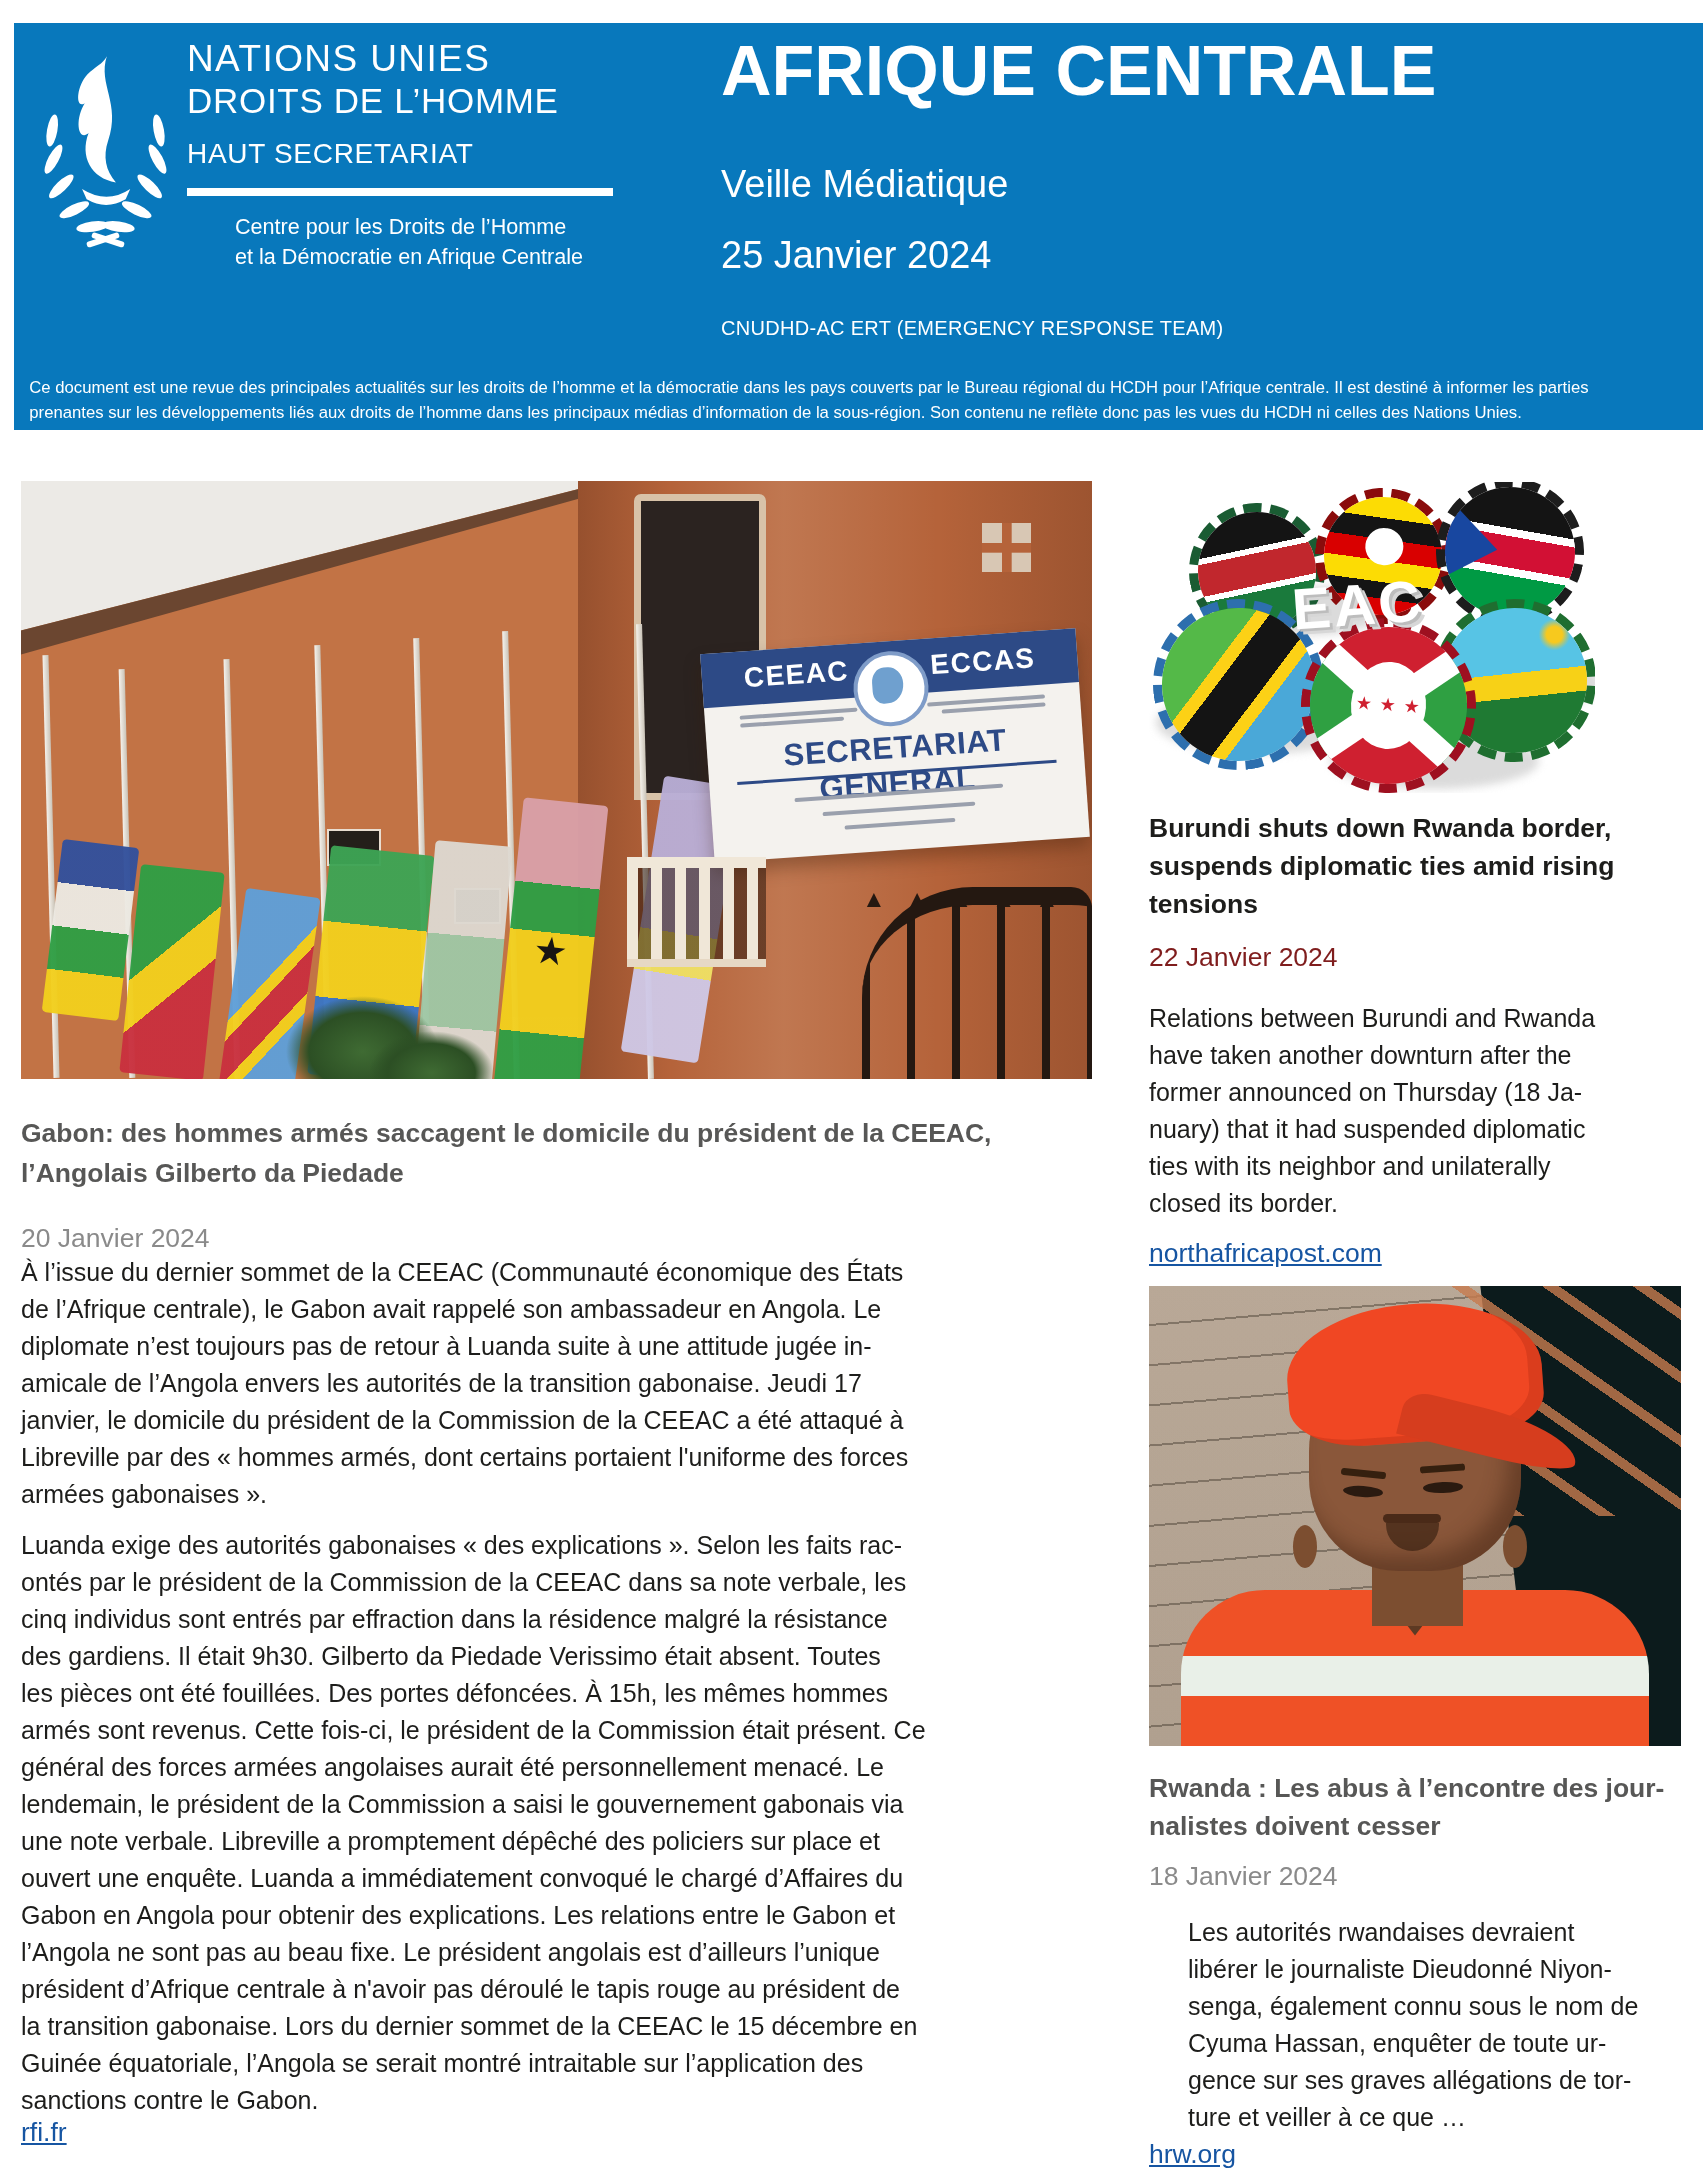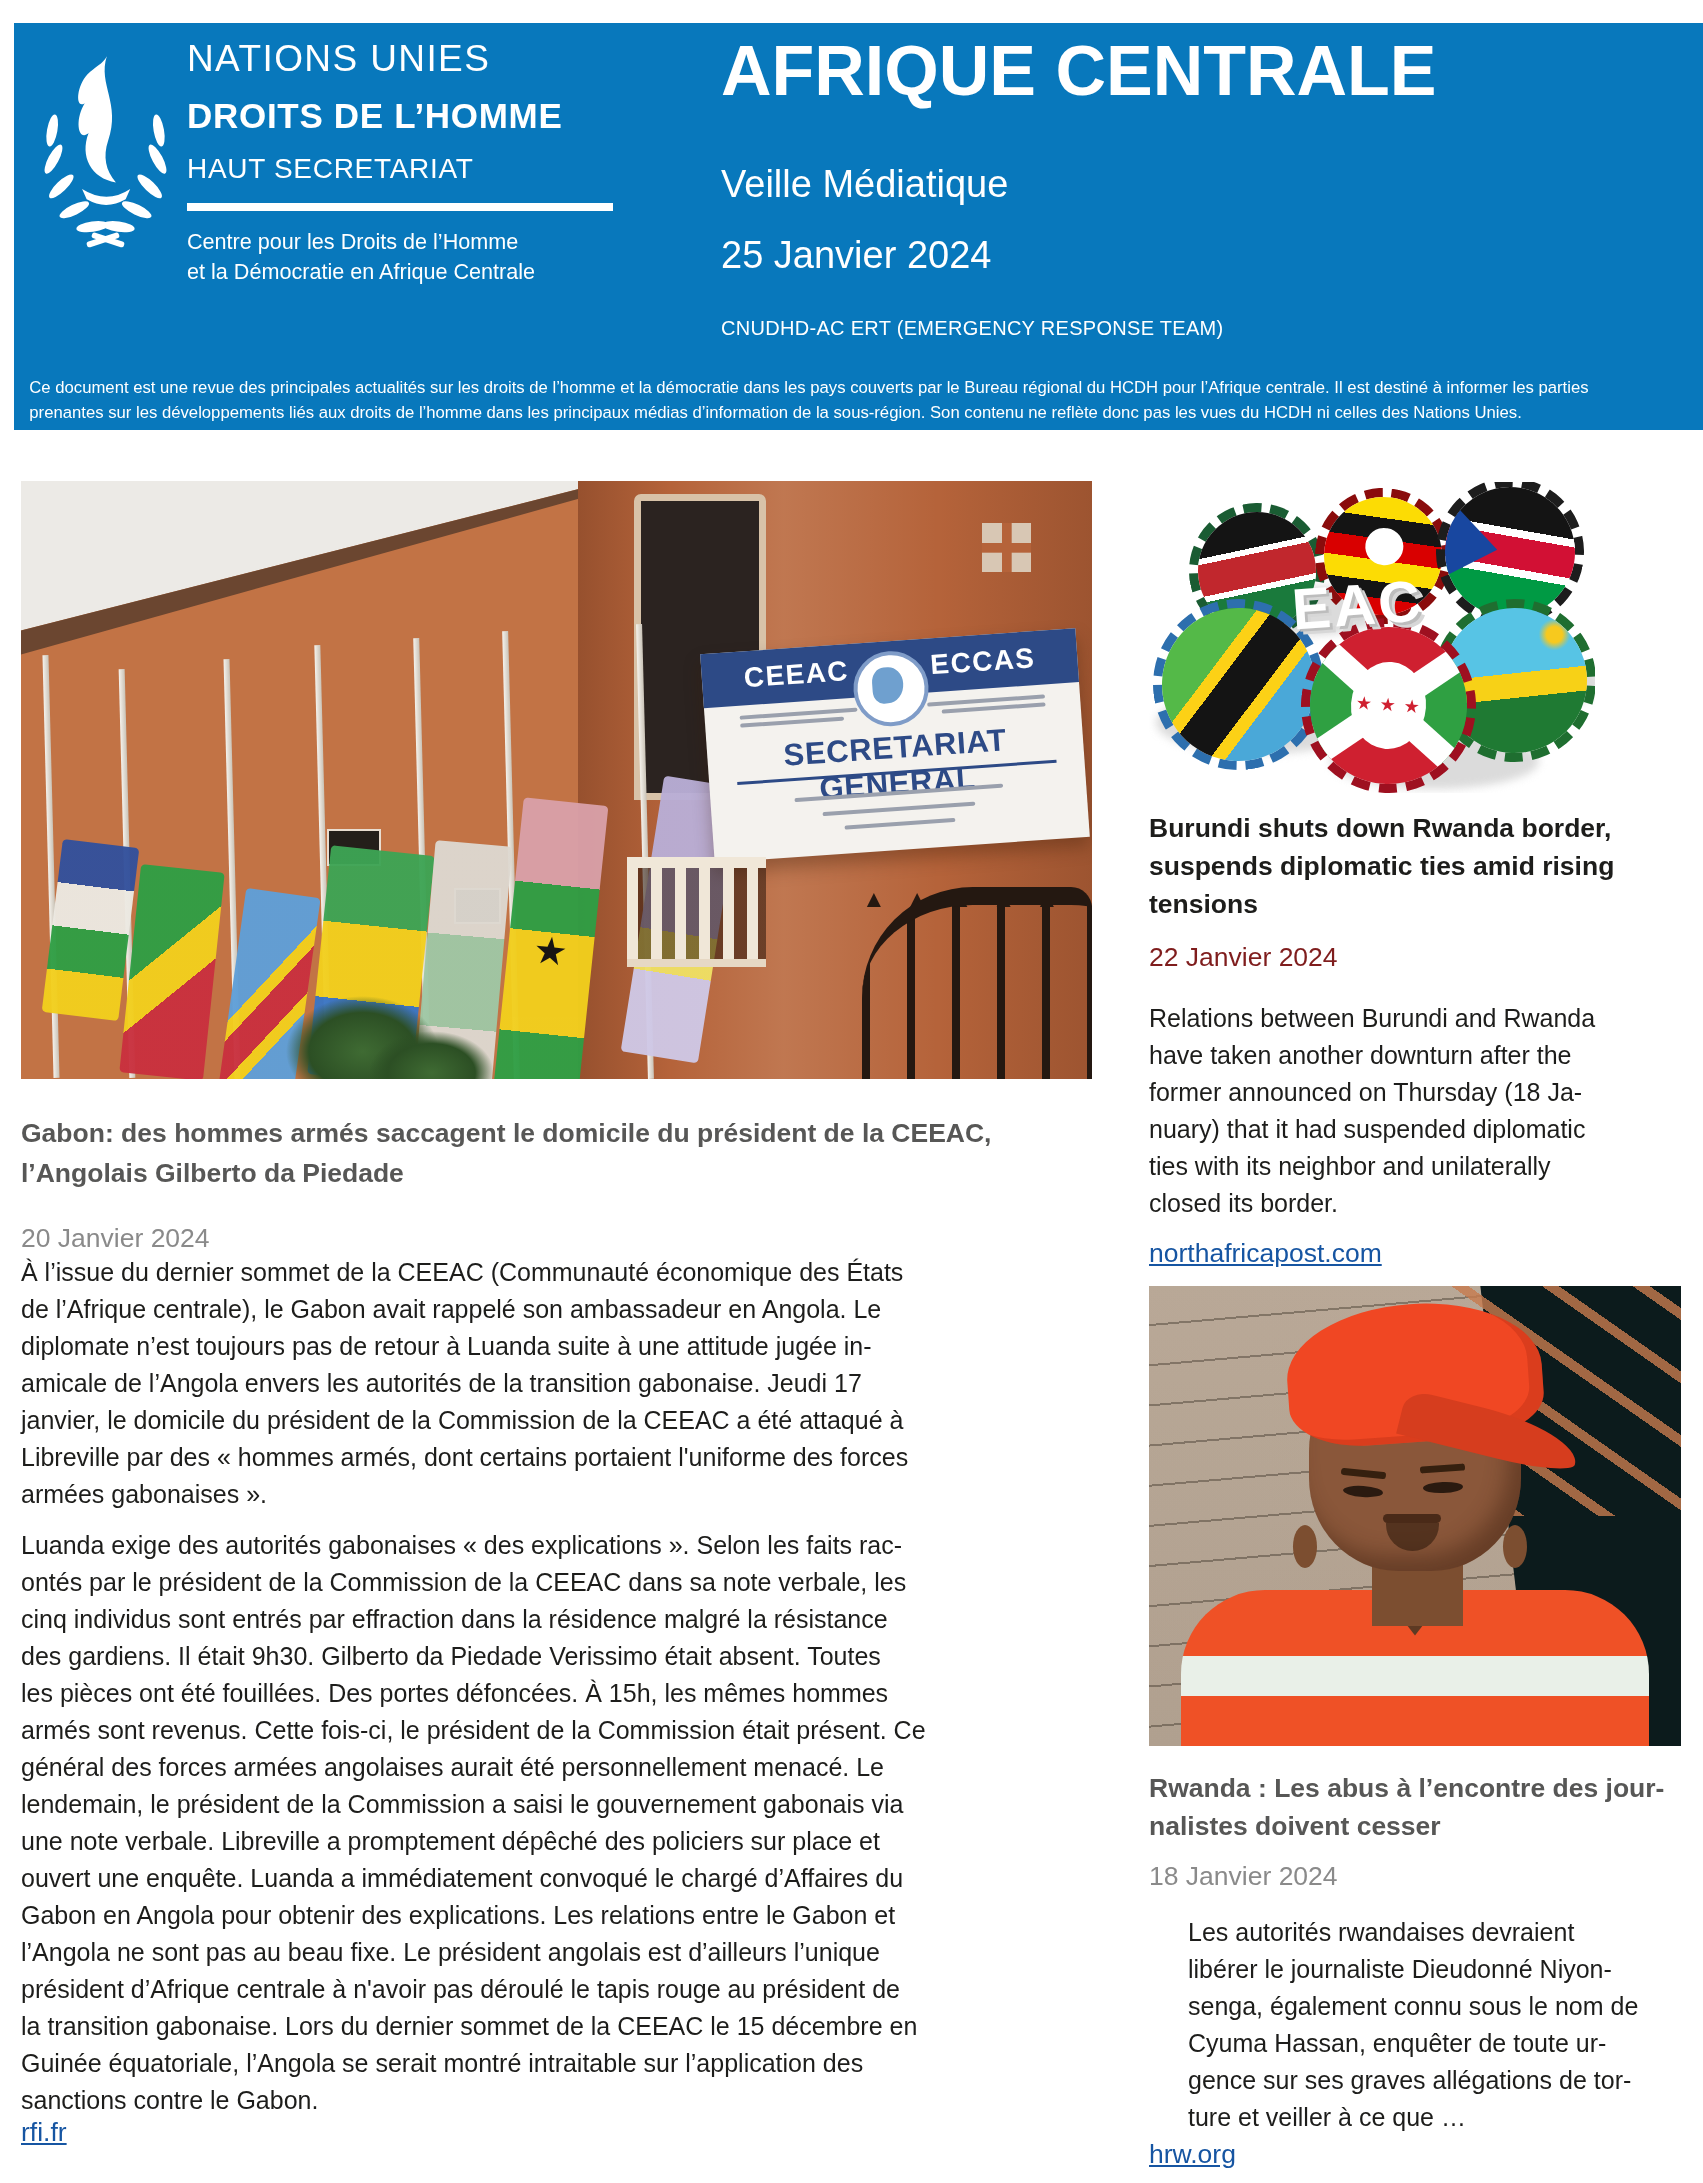--- a/index.html
+++ b/index.html
@@ -5,24 +5,24 @@
   html,body{margin:0;padding:0;background:#fff;}
   .page{position:relative;width:1703px;height:2183px;background:#ffffff;overflow:hidden;
         font-family:"Liberation Sans",sans-serif;color:#1d1d1b;}
   .abs{position:absolute;}
 
   
   .header{position:absolute;left:14px;top:23px;right:0;height:407px;background:#0878BC;}
   .unlogo{position:absolute;left:19.5px;top:19.5px;}
   .brand{position:absolute;left:173px;top:15.3px;color:#fff;}
   .brand-l1{font-size:37px;letter-spacing:1.4px;font-weight:400;}
-  .brand-l2{font-size:35px;letter-spacing:0.7px;font-weight:700;margin-top:16px;}
+  .brand-l2{font-size:35px;letter-spacing:0.7px;font-weight:400;margin-top:1px;}
   .brand-l3{font-size:28px;letter-spacing:0.7px;font-weight:400;margin-top:16.7px;}
   .brand-bar{width:426px;height:8.4px;background:#fff;margin-top:18px;}
-  .brand-center{font-size:21.6px;line-height:30px;margin-top:15.3px;white-space:pre-line;}
+  .brand-center{font-size:21.6px;line-height:30px;margin-top:15.3px;white-space:pre-line;margin-left:48px;}
   .titleblock{position:absolute;left:707px;top:8.4px;color:#fff;}
   .doc-title{font-size:70px;font-weight:700;letter-spacing:0;}
   .doc-sub{font-size:38px;margin-top:52px;}
   .doc-date{font-size:38px;margin-top:28px;}
   .doc-team{font-size:20px;margin-top:40px;letter-spacing:0.3px;}
   .disclaimer{position:absolute;left:15.3px;top:352px;width:1644px;color:#fff;
               font-size:16.7px;line-height:25px;white-space:pre-line;}
 
   
   .headline{font-weight:700;white-space:pre-line;}

